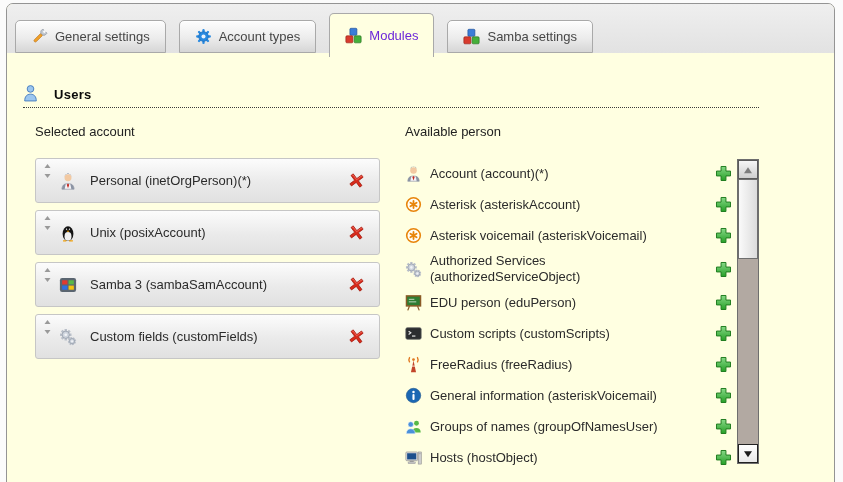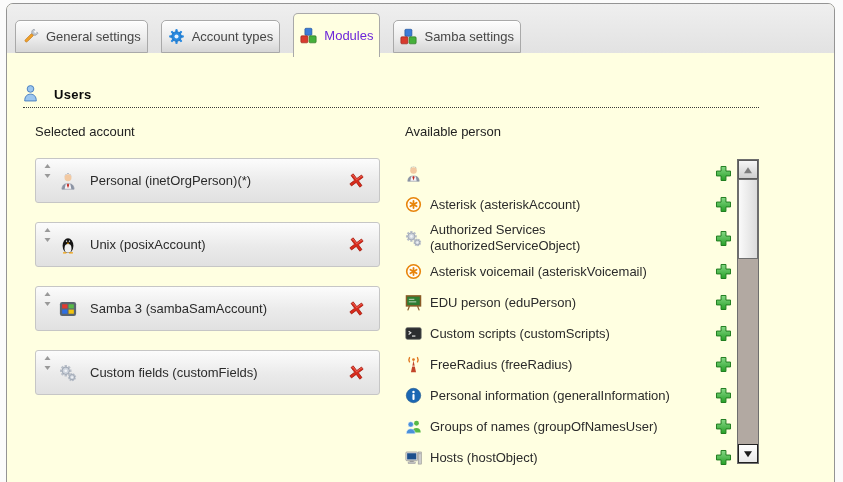--- a/index.html
+++ b/index.html
@@ -6,21 +6,21 @@
   html,body { width:843px; height:482px; overflow:hidden;
     font-family:"Liberation Sans","DejaVu Sans",sans-serif; background:#fbfbfb; }
 
   .window { position:absolute; left:6px; top:3px; width:829px; height:482px;
     border:1px solid #949494; border-radius:7px 7px 0 0; overflow:hidden; background:#FFFFE1; }
 
   
   .tabbar { position:absolute; left:0; top:0; right:0; height:49px;
     background:linear-gradient(#efefef,#e2e2e2); }
   .tabs { position:absolute; left:8px; bottom:0; display:flex; align-items:flex-end; }
-  .tab { height:33px; margin-right:13px; padding:0 6px; display:flex; align-items:center; gap:7px;
+  .tab { height:33px; margin-right:13px; padding:0 15px; display:flex; align-items:center; gap:7px;
     background:linear-gradient(#fdfdfd 0%,#ececec 55%,#d6d6d6 100%);
     border:1px solid #a9a9a9; border-radius:5px 5px 0 0;
     font-size:13px; color:#474747; cursor:pointer; white-space:nowrap;
     box-shadow:inset 0 1px 0 #ffffff; }
   .tab.active { height:44px; margin-bottom:-4px; background:#FFFFE1; border-bottom:none;
     box-shadow:none; color:#6d28d9; z-index:2; position:relative; }
   .tab .icon { width:17px; height:17px; display:inline-block; }
   .icon svg { display:block; width:100%; height:100%; }
 
   
@@ -29,21 +29,21 @@
   .section { position:absolute; left:16px; top:31px; width:736px; padding-bottom:5px;
     border-bottom:1px dotted #3a3a3a; display:flex; align-items:flex-end; gap:16px; }
   .section .icon { width:15px; height:18px; }
   .section .title { font-size:13px; font-weight:bold; color:#0a0a0a; letter-spacing:.3px; }
 
   .col-header { font-size:13px; color:#222; margin-bottom:19px; }
   .col-left  { position:absolute; left:28px; top:71px; width:345px; }
   .col-right { position:absolute; left:398px; top:71px; width:362px; }
 
   
-  .sel-row { position:relative; height:45px; margin-bottom:19px;
+  .sel-row { position:relative; height:45px; margin-bottom:7px;
     background:linear-gradient(#fcfcfc,#eaeaea 55%,#e1e1e1);
     border:1px solid #c6c6c6; border-radius:3px;
     display:flex; align-items:center; cursor:move; }
   .sel-handle { position:absolute; left:7px; top:5px; width:9px; height:14px; cursor:ns-resize; }
   .sel-row .mod-icon { width:18px; height:18px; margin-left:23px; }
   .sel-row .mod-label { flex:1; font-size:13px; color:#2b2b2b; margin-left:13px; }
   .del-btn { width:19px; height:19px; margin-right:13px; border:none; background:none;
     cursor:pointer; padding:0; }
 
   
@@ -248,20 +248,21 @@
             <span class="icon mod-icon">
               <svg viewBox="0 0 16 16">
                 <path d="M2.6 15.3 c0-3.4 2.2-5 5.4-5 s5.4 1.6 5.4 5 z" fill="#f4f4f8" stroke="#8f95a3" stroke-width="0.6"></path>
                 <path d="M2.6 15.3 c0.2-3 1.6-4.6 3.4-4.9 l-1 4.9 z" fill="#8b93a3"></path>
                 <path d="M13.4 15.3 c-0.2-3 -1.6-4.6 -3.4-4.9 l1 4.9 z" fill="#8b93a3"></path>
                 <circle cx="8" cy="5.2" r="3.1" fill="#f2c9a2"></circle>
                 <path d="M4.9 4.6 a3.1 3.1 0 0 1 6.2 0 l-0.4-1.9 -2.7-1.5 -2.7 1.5 z" fill="#2c4b76"></path>
                 <path d="M8 10.3 l-1.1 1 1.1 3.2 1.1-3.2 z" fill="#c42a22"></path>
               </svg>
             </span>
+            <span class="mod-label">Account (account)(*)</span>
             <button class="add-btn"><svg viewBox="0 0 16 16">
                 <defs>
                   <linearGradient id="gp" x1="0" y1="0" x2="0" y2="1">
                     <stop offset="0" stop-color="#86d886"></stop>
                     <stop offset="1" stop-color="#27a027"></stop>
                   </linearGradient>
                 </defs>
                 <path d="M5.7 1.4 h4.6 v4.3 h4.3 v4.6 h-4.3 v4.3 h-4.6 v-4.3 h-4.3 v-4.6 h4.3 z" fill="url(#gp)" stroke="#1c7a1c" stroke-width="0.9"></path>
               </svg></button>
           </div>
@@ -270,20 +271,42 @@
               <svg viewBox="0 0 16 16">
                 <circle cx="8" cy="8" r="6.4" fill="#fffdf6" stroke="#e8850c" stroke-width="1.5"></circle>
                 <g stroke="#e8850c" stroke-width="1.7" stroke-linecap="round">
                   <line x1="8" y1="4.6" x2="8" y2="11.4"></line>
                   <line x1="5.1" y1="6.3" x2="10.9" y2="9.7"></line>
                   <line x1="10.9" y1="6.3" x2="5.1" y2="9.7"></line>
                 </g>
               </svg>
             </span>
             <span class="mod-label">Asterisk (asteriskAccount)</span>
+            <button class="add-btn"><svg viewBox="0 0 16 16">
+                <defs>
+                  <linearGradient id="gp" x1="0" y1="0" x2="0" y2="1">
+                    <stop offset="0" stop-color="#86d886"></stop>
+                    <stop offset="1" stop-color="#27a027"></stop>
+                  </linearGradient>
+                </defs>
+                <path d="M5.7 1.4 h4.6 v4.3 h4.3 v4.6 h-4.3 v4.3 h-4.6 v-4.3 h-4.3 v-4.6 h4.3 z" fill="url(#gp)" stroke="#1c7a1c" stroke-width="0.9"></path>
+              </svg></button>
+          </div>
+          <div class="avail-item">
+            <span class="icon mod-icon">
+              <svg viewBox="0 0 16 16">
+                <circle cx="8" cy="8" r="6.4" fill="#fffdf6" stroke="#e8850c" stroke-width="1.5"></circle>
+                <g stroke="#e8850c" stroke-width="1.7" stroke-linecap="round">
+                  <line x1="8" y1="4.6" x2="8" y2="11.4"></line>
+                  <line x1="5.1" y1="6.3" x2="10.9" y2="9.7"></line>
+                  <line x1="10.9" y1="6.3" x2="5.1" y2="9.7"></line>
+                </g>
+              </svg>
+            </span>
+            <span class="mod-label">Asterisk voicemail (asteriskVoicemail)</span>
             <button class="add-btn"><svg viewBox="0 0 16 16">
                 <defs>
                   <linearGradient id="gp" x1="0" y1="0" x2="0" y2="1">
                     <stop offset="0" stop-color="#86d886"></stop>
                     <stop offset="1" stop-color="#27a027"></stop>
                   </linearGradient>
                 </defs>
                 <path d="M5.7 1.4 h4.6 v4.3 h4.3 v4.6 h-4.3 v4.3 h-4.6 v-4.3 h-4.3 v-4.6 h4.3 z" fill="url(#gp)" stroke="#1c7a1c" stroke-width="0.9"></path>
               </svg></button>
           </div>
@@ -315,42 +338,20 @@
                     <stop offset="0" stop-color="#86d886"></stop>
                     <stop offset="1" stop-color="#27a027"></stop>
                   </linearGradient>
                 </defs>
                 <path d="M5.7 1.4 h4.6 v4.3 h4.3 v4.6 h-4.3 v4.3 h-4.6 v-4.3 h-4.3 v-4.6 h4.3 z" fill="url(#gp)" stroke="#1c7a1c" stroke-width="0.9"></path>
               </svg></button>
           </div>
           <div class="avail-item">
             <span class="icon mod-icon">
               <svg viewBox="0 0 16 16">
-                <circle cx="8" cy="8" r="6.4" fill="#fffdf6" stroke="#e8850c" stroke-width="1.5"></circle>
-                <g stroke="#e8850c" stroke-width="1.7" stroke-linecap="round">
-                  <line x1="8" y1="4.6" x2="8" y2="11.4"></line>
-                  <line x1="5.1" y1="6.3" x2="10.9" y2="9.7"></line>
-                  <line x1="10.9" y1="6.3" x2="5.1" y2="9.7"></line>
-                </g>
-              </svg>
-            </span>
-            <span class="mod-label">Asterisk voicemail (asteriskVoicemail)</span>
-            <button class="add-btn"><svg viewBox="0 0 16 16">
-                <defs>
-                  <linearGradient id="gp" x1="0" y1="0" x2="0" y2="1">
-                    <stop offset="0" stop-color="#86d886"></stop>
-                    <stop offset="1" stop-color="#27a027"></stop>
-                  </linearGradient>
-                </defs>
-                <path d="M5.7 1.4 h4.6 v4.3 h4.3 v4.6 h-4.3 v4.3 h-4.6 v-4.3 h-4.3 v-4.6 h4.3 z" fill="url(#gp)" stroke="#1c7a1c" stroke-width="0.9"></path>
-              </svg></button>
-          </div>
-          <div class="avail-item">
-            <span class="icon mod-icon">
-              <svg viewBox="0 0 16 16">
                 <rect x="1.4" y="1.8" width="13.2" height="9.4" fill="#2f7d32" stroke="#8a5a26" stroke-width="1.4"></rect>
                 <line x1="4.2" y1="11.4" x2="2.6" y2="15.4" stroke="#8a5a26" stroke-width="1.2"></line>
                 <line x1="11.8" y1="11.4" x2="13.4" y2="15.4" stroke="#8a5a26" stroke-width="1.2"></line>
                 <path d="M3.6 5 h5.2 M3.6 7.4 h7" stroke="#d9e9d9" stroke-width="0.8" fill="none"></path>
               </svg>
             </span>
             <span class="mod-label">EDU person (eduPerson)</span>
             <button class="add-btn"><svg viewBox="0 0 16 16">
                 <defs>
                   <linearGradient id="gp" x1="0" y1="0" x2="0" y2="1">
@@ -402,21 +403,21 @@
               </svg></button>
           </div>
           <div class="avail-item">
             <span class="icon mod-icon">
               <svg viewBox="0 0 16 16">
                 <circle cx="8" cy="8" r="6.8" fill="#1b67b3" stroke="#0f4a85" stroke-width="0.5"></circle>
                 <circle cx="8" cy="4.7" r="1.15" fill="#fff"></circle>
                 <rect x="7" y="6.6" width="2" height="5.6" rx="0.9" fill="#fff"></rect>
               </svg>
             </span>
-            <span class="mod-label">Personal information (generalInformation)</span>
+            <span class="mod-label">General information (asteriskVoicemail)</span>
             <button class="add-btn"><svg viewBox="0 0 16 16">
                 <defs>
                   <linearGradient id="gp" x1="0" y1="0" x2="0" y2="1">
                     <stop offset="0" stop-color="#86d886"></stop>
                     <stop offset="1" stop-color="#27a027"></stop>
                   </linearGradient>
                 </defs>
                 <path d="M5.7 1.4 h4.6 v4.3 h4.3 v4.6 h-4.3 v4.3 h-4.6 v-4.3 h-4.3 v-4.6 h4.3 z" fill="url(#gp)" stroke="#1c7a1c" stroke-width="0.9"></path>
               </svg></button>
           </div>

